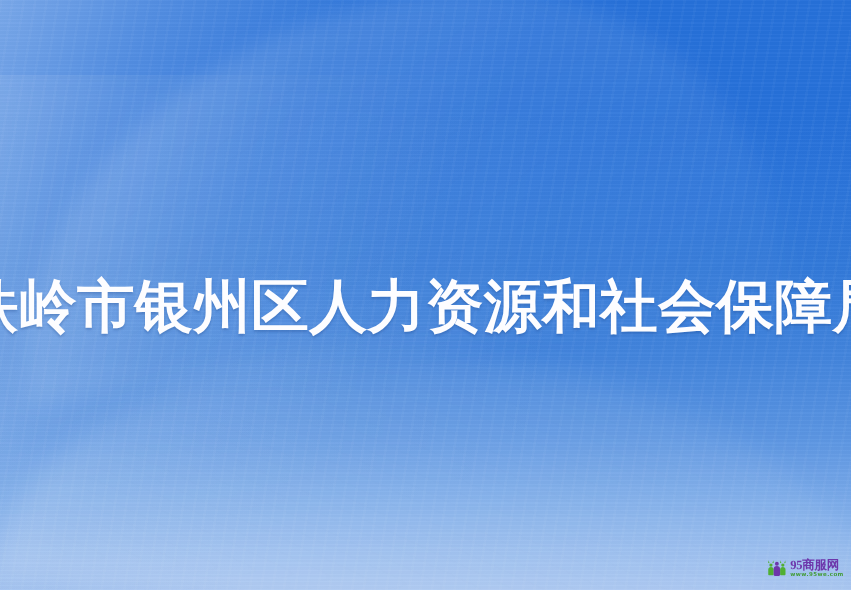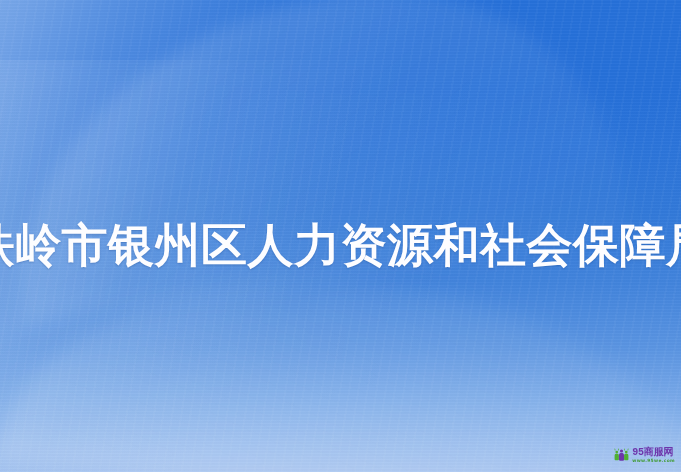--- a/index.html
+++ b/index.html
@@ -141,21 +141,21 @@
     height: 17px;
     flex: 0 0 auto;
     display: block;
   }
   .wm-text {
     display: flex;
     flex-direction: column;
     line-height: 1;
   }
   .wm-name {
-    font-family: Liberation Mono, monospace;
+    font-family: Liberation Serif, serif;
     font-size: 10px;
     font-weight: 700;
     color: #6b2fa8;
     letter-spacing: -0.2px;
   }
   .wm-url {
     font-family: "DejaVu Sans", "Liberation Sans", sans-serif;
     font-size: 4.4px;
     font-weight: 700;
     color: #3e9a2e;

